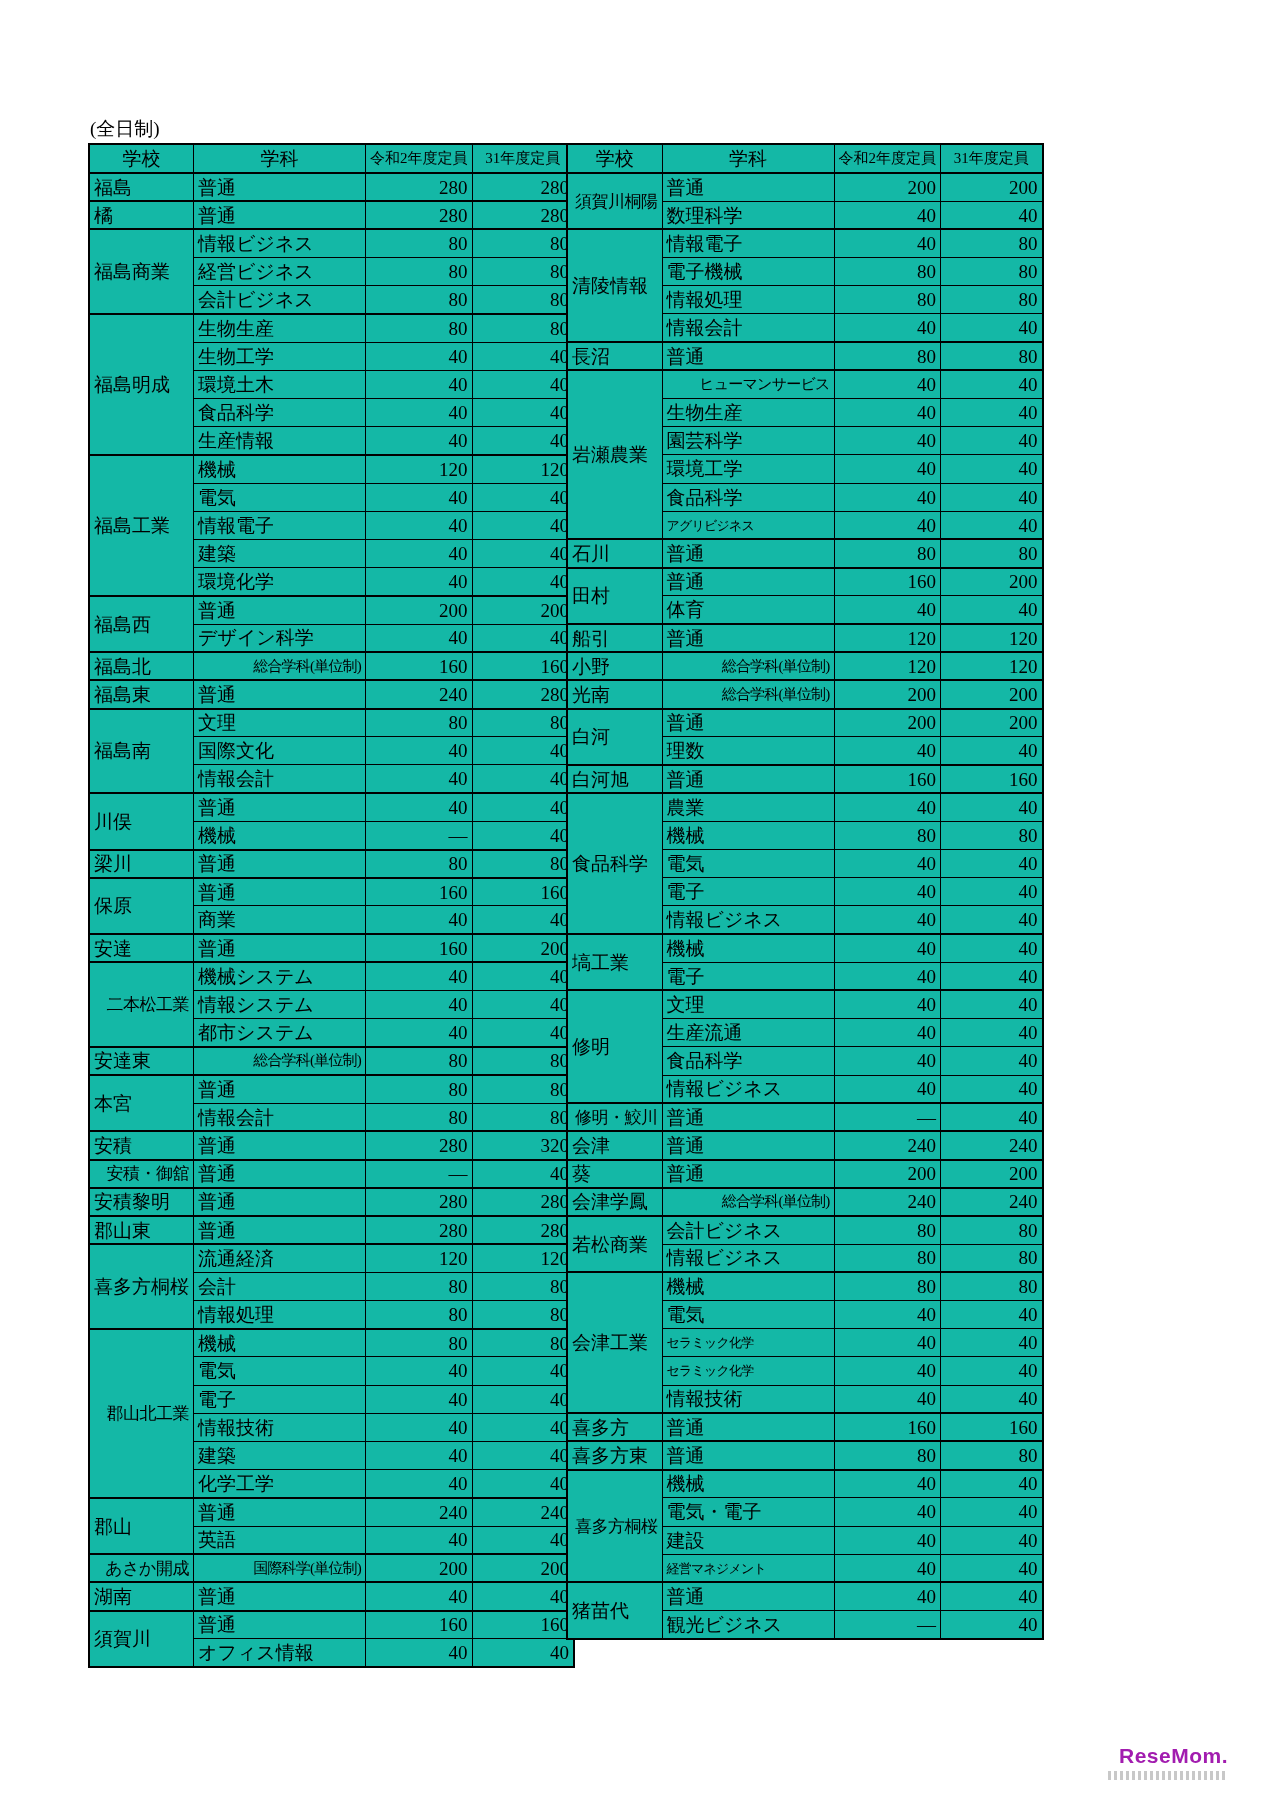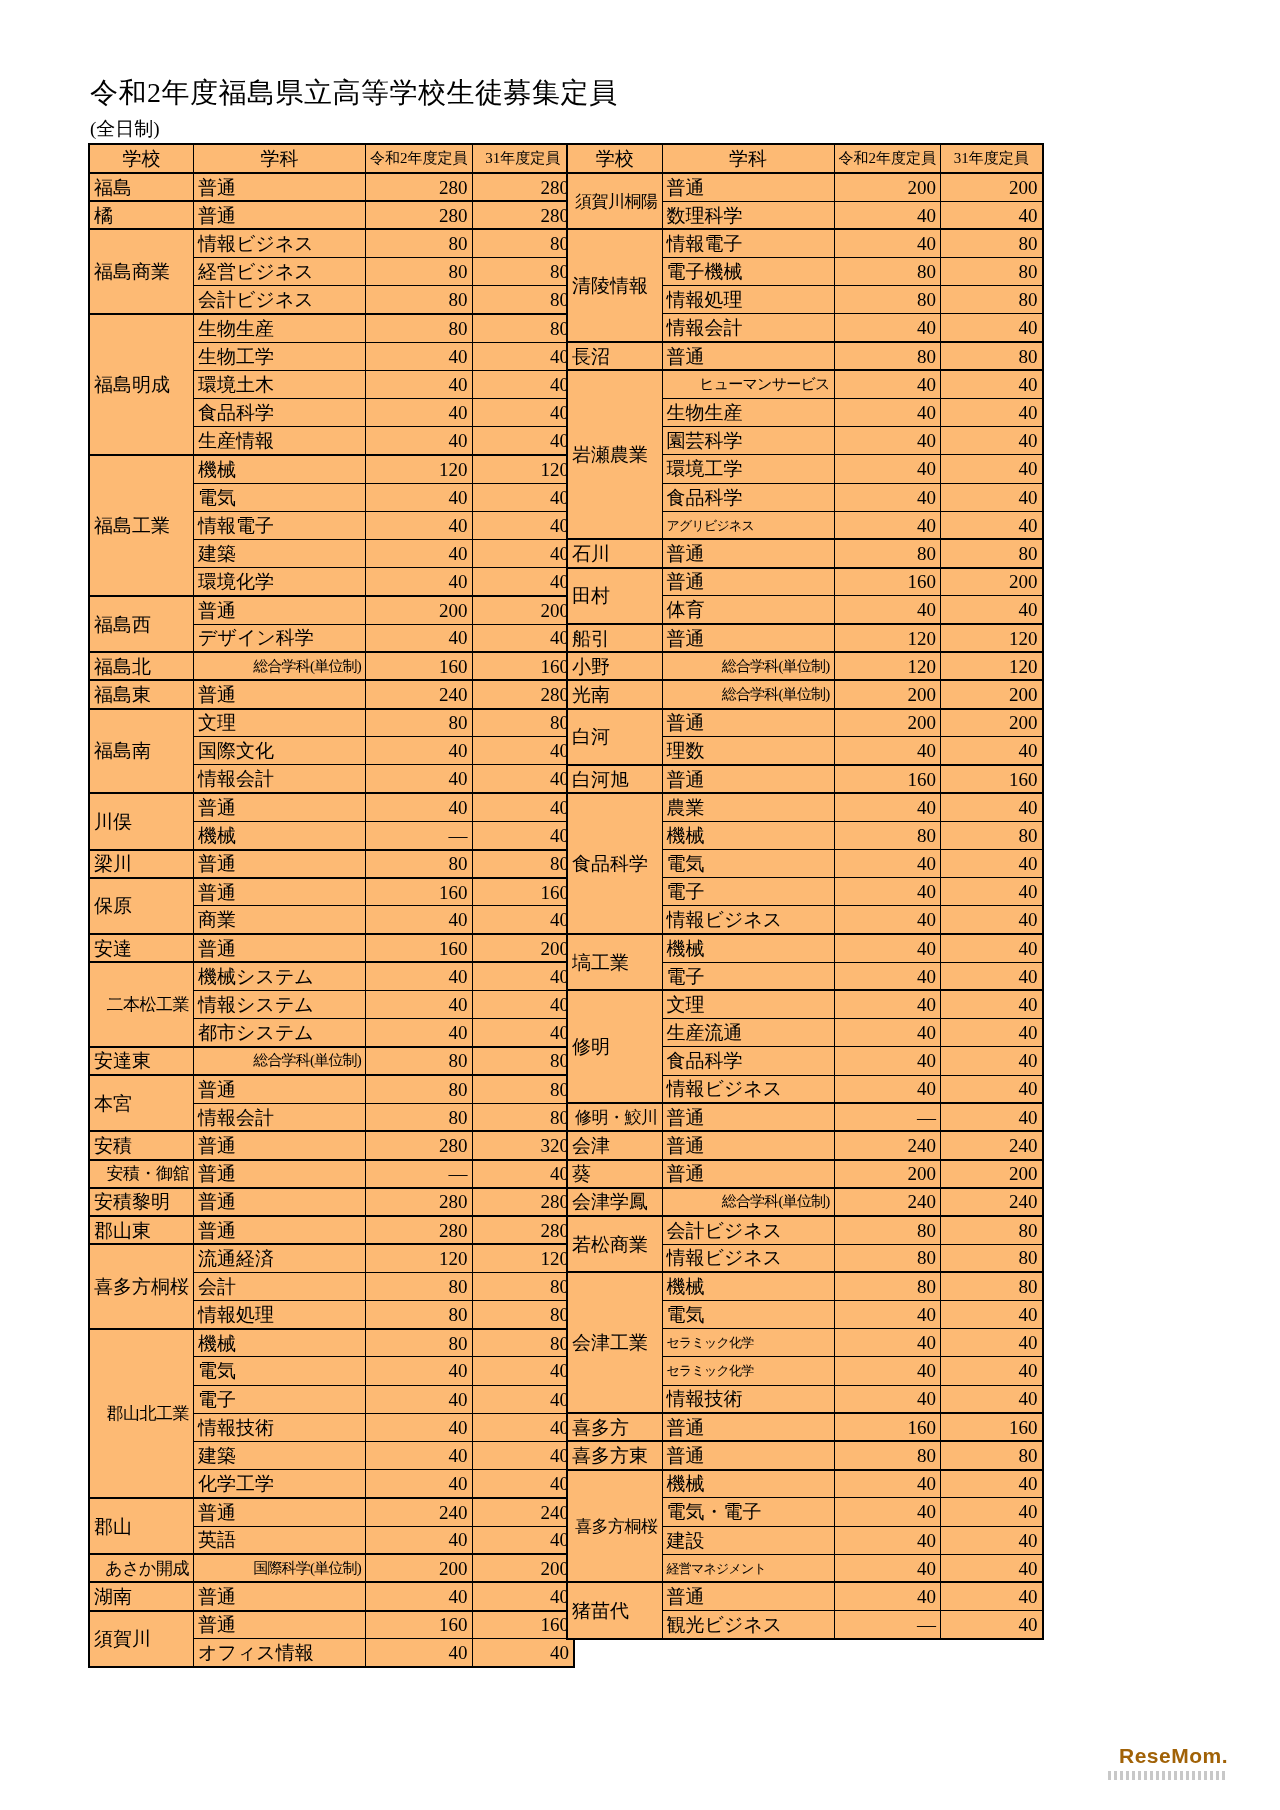--- a/index.html
+++ b/index.html
@@ -31,21 +31,21 @@
     white-space: nowrap;
   }
   .tbl-wrap { position: absolute; top: 143px; }
   #tbl-left-wrap  { left: 88px; }
   #tbl-right-wrap { left: 566px; }
 
   table.cap {
     border-collapse: collapse;
     table-layout: fixed;
     border: 2px solid #000;
-    background: #fdba74;
+    background: #14b8a6;
   }
   table.cap col.c-school { width: 95px; }
   table.cap col.c-course { width: 172px; }
   table.cap col.c-num    { width: 102px; }
 
   table.cap th, table.cap td {
     border: 1px solid #000;
     padding: 0 4px;
     height: 28.2px;
     line-height: 1;
@@ -70,33 +70,32 @@
     font-size: 24px;
     padding-right: 7px;
     font-family: "Liberation Serif", "DejaVu Serif", serif;
   }
   tr.gtop > td { border-top: 2px solid #000; }
 
   #watermark {
     position: absolute;
     right: 52px; bottom: 30px;
     text-align: right;
-    color: #a16207;
+    color: #a21caf;
     font-family: "Liberation Sans", sans-serif;
   }
   #wm-text { font-size: 21px; letter-spacing: 0.5px; font-weight: bold; }
   #wm-bar { margin-top: 3px; height: 9px; width: 120px; margin-left: auto;
             background: repeating-linear-gradient(90deg,#c8c8c8 0 3px,#fff 3px 6px); }
 </style>
 </head>
 <body>
 
 <div id="page">
 
-  <div id="doc-title">令和2年度福島県立高等学校生徒募集定員</div>
   <div id="doc-subtitle">(全日制)</div>
 
   <div class="tbl-wrap" id="tbl-left-wrap">
     <table class="cap" id="tbl-left">
       <colgroup>
         <col class="c-school">
           <col class="c-course">
           <col class="c-num">
           <col class="c-num">
       </colgroup>

